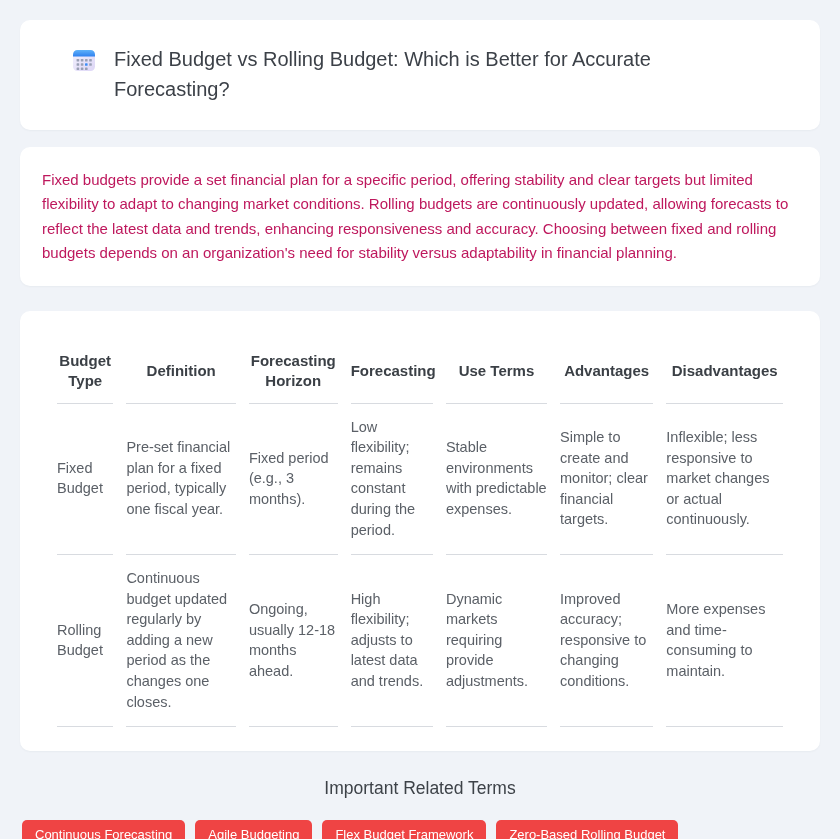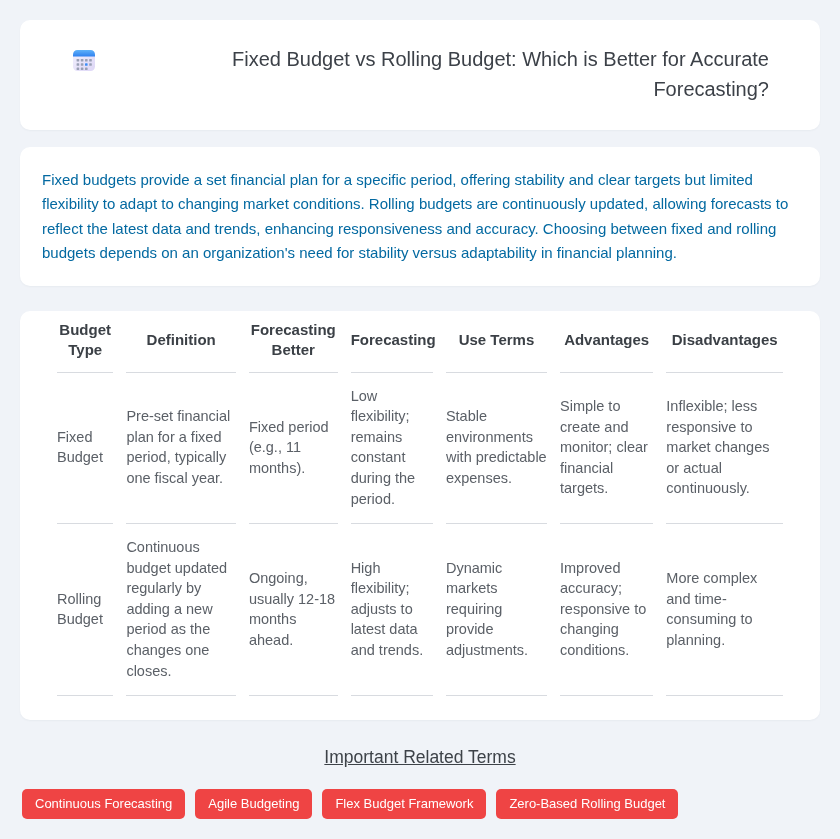--- a/index.html
+++ b/index.html
@@ -21,37 +21,37 @@
     display: flex;
     justify-content: center;
     align-items: flex-start;
     margin-bottom: 17px;
   }
   .cal-icon { flex: 0 0 auto; margin: 3px 17px 0 0; }
   .page-title {
     font-size: 20px;
     font-weight: 500;
     color: #3c4148;
-    text-align: right;
+    text-align: left;
     line-height: 1.5;
     max-width: 655px;
   }
   
   .intro-card {
     padding: 21px 22px;
     margin-bottom: 25px;
   }
   .intro-text {
     font-size: 15px;
     line-height: 1.62;
-    color: #0369a1;
+    color: #be185d;
   }
   
   .table-card {
-    padding: 5px 24px 24px;
+    padding: 36px 24px 24px;
     margin-bottom: 20px;
   }
   table.compare {
     width: 100%;
     border-collapse: separate;
     border-spacing: 13px 0;
     table-layout: fixed;
   }
   table.compare th {
     font-size: 15px;
@@ -79,21 +79,20 @@
   col.c5 { width: 15.6%; }
   col.c6 { width: 14.4%; }
   col.c7 { width: 18%; }
   
   .terms-heading {
     font-size: 17.5px;
     font-weight: 500;
     color: #3d4248;
     text-align: center;
     margin: 27px 0 21px;
-    text-decoration: underline;
   }
   .terms-wrap {
     display: flex;
     flex-wrap: wrap;
     gap: 9px 10px;
     padding: 0 2px;
   }
   .term-tag {
     background: #ef4444;
     color: #ffffff;
@@ -154,45 +153,45 @@
         <col class="c3">
         <col class="c4">
         <col class="c5">
         <col class="c6">
         <col class="c7">
     </colgroup>
     <thead>
       <tr>
         <th>Budget Type</th>
         <th>Definition</th>
-        <th>Forecasting Better</th>
+        <th>Forecasting Horizon</th>
         <th>Forecasting</th>
         <th>Use Terms</th>
         <th>Advantages</th>
         <th>Disadvantages</th>
       </tr>
     </thead>
     <tbody>
       <tr>
         <td>Fixed Budget</td>
         <td>Pre-set financial plan for a fixed period, typically one fiscal year.</td>
-        <td>Fixed period (e.g., 11 months).</td>
+        <td>Fixed period (e.g., 3 months).</td>
         <td>Low flexibility; remains constant during the period.</td>
         <td>Stable environments with predictable expenses.</td>
         <td>Simple to create and monitor; clear financial targets.</td>
         <td>Inflexible; less responsive to market changes or actual continuously.</td>
       </tr>
       <tr>
         <td>Rolling Budget</td>
         <td>Continuous budget updated regularly by adding a new period as the changes one closes.</td>
         <td>Ongoing, usually 12-18 months ahead.</td>
         <td>High flexibility; adjusts to latest data and trends.</td>
         <td>Dynamic markets requiring provide adjustments.</td>
         <td>Improved accuracy; responsive to changing conditions.</td>
-        <td>More complex and time-consuming to planning.</td>
+        <td>More expenses and time-consuming to maintain.</td>
       </tr>
     </tbody>
   </table>
 </div>
 
 <h2 class="terms-heading">Important Related Terms</h2>
 
 <div class="terms-wrap">
   <button class="term-tag">Continuous Forecasting</button>
   <button class="term-tag">Agile Budgeting</button>

